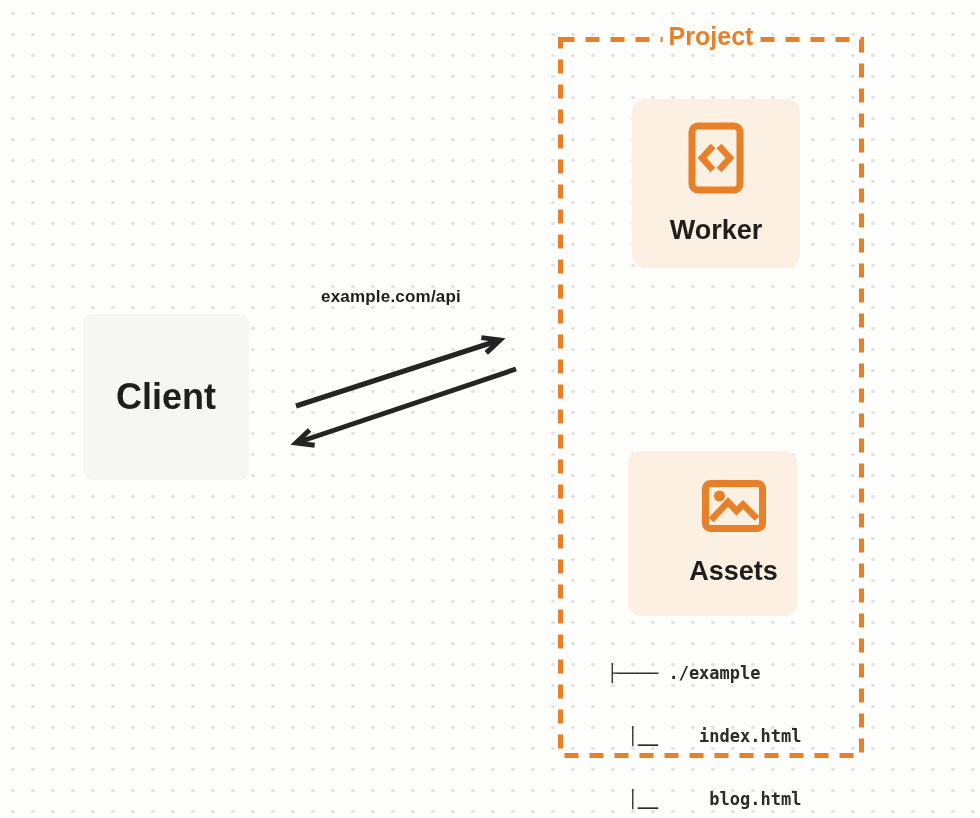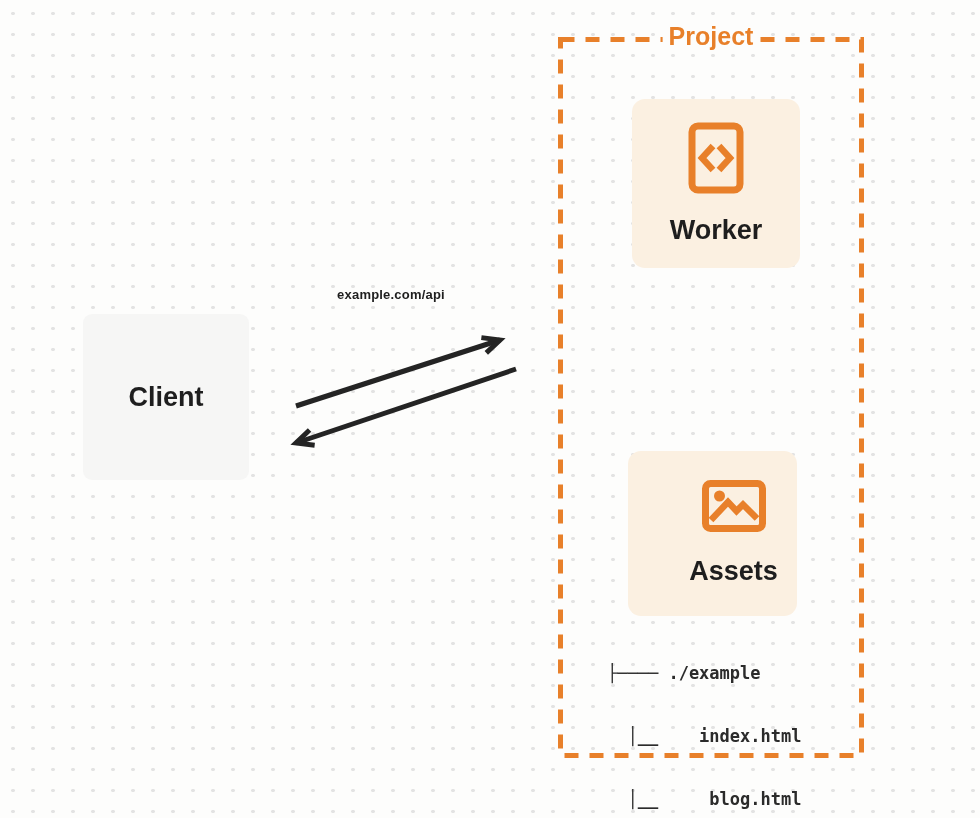--- a/index.html
+++ b/index.html
@@ -25,26 +25,26 @@
 
   
   svg.arrows{position:absolute;left:0;top:0;pointer-events:none;}
 
   
   .client-box{
     position:absolute;left:83px;top:314px;width:166px;height:166px;
     background:var(--client-fill);border-radius:9px;
     display:flex;align-items:center;justify-content:center;
   }
-  .client-box .node-label{font-size:27px;font-weight:700;color:var(--text);}
+  .client-box .node-label{font-size:36px;font-weight:700;color:var(--text);}
 
   
   .request-label{
     position:absolute;left:280px;top:287px;width:222px;
-    text-align:center;font-size:13px;font-weight:700;color:var(--text);
+    text-align:center;font-size:17px;font-weight:700;color:var(--text);
     letter-spacing:.2px;
   }
 
   
   .project{
     position:absolute;left:558px;top:37px;width:306px;height:721px;
   }
   .project > svg.border{position:absolute;inset:0;}
   .project-label{
     position:absolute;top:-15px;left:50%;transform:translateX(-50%);

